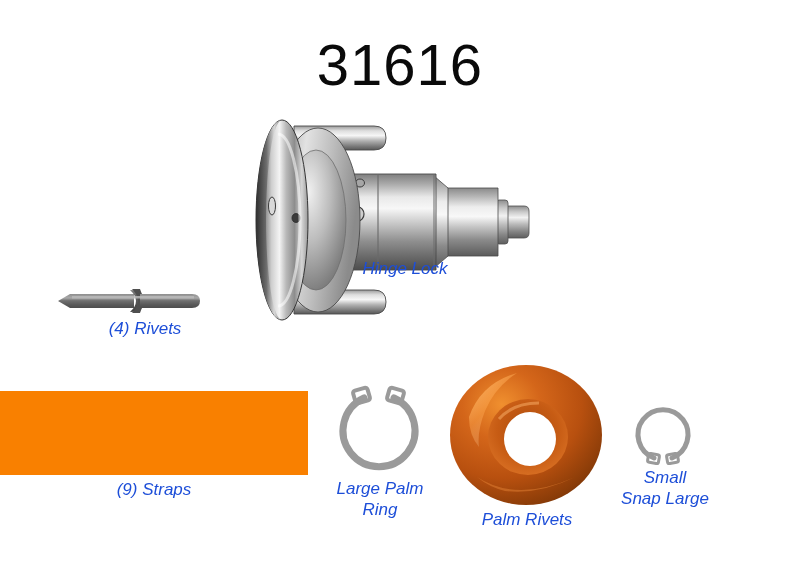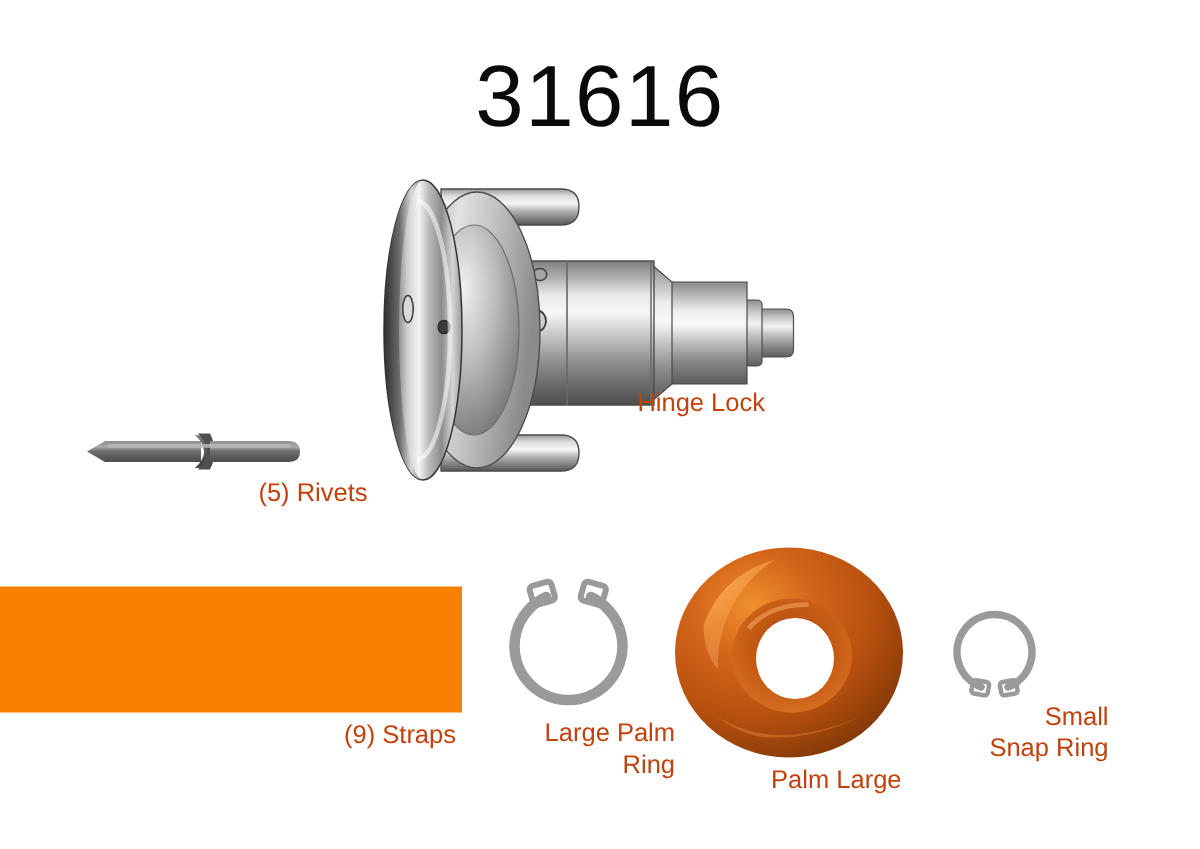--- a/index.html
+++ b/index.html
@@ -32,24 +32,25 @@
     color: #0a0a0a;
     user-select: none;
   }
 
   
   .caption {
     position: absolute;
     font-size: 17px;
     line-height: 21px;
     font-weight: 400;
-    text-align: right;
-    color: #c2410c;
+    text-align: center;
+    color: #1d4ed8;
     white-space: pre-line;
     user-select: none;
+    font-style: italic;
   }
 
   
   .part {
     position: absolute;
   }
 
   
   #hinge-lock-part {
     left: 248px;
@@ -272,21 +273,21 @@
       <path d="M2 17 L14 10 L78 10 L78 24 L14 24 Z" fill="url(#gRivetBody)"></path>
 
       <path d="M74 6 Q86 17 74 28 Q82 28 86 24 L86 10 Q82 6 74 6 Z" fill="url(#gRivetHead)"></path>
       <path d="M76 5 Q88 17 76 29 L84 29 Q90 17 84 5 Z" fill="#4f4f4f"></path>
 
       <path d="M84 10 L136 10 Q144 10 144 17 Q144 24 136 24 L84 24 Z" fill="url(#gRivetBody)"></path>
 
       <rect x="16" y="12" width="122" height="2.5" fill="#b9b9b9" opacity="0.85"></rect>
     </svg>
   </div>
-  <div class="caption" id="rivet-caption">(5) Rivets</div>
+  <div class="caption" id="rivet-caption">(4) Rivets</div>
 
   <div class="part" id="straps-part">
     <div class="strap-rect"></div>
   </div>
   <div class="caption" id="straps-caption">(9) Straps</div>
 
   <div class="part" id="large-snap-ring-part">
     <svg width="86" height="96" viewBox="0 0 86 96">
 
       <path d="M28 16 A36 36 0 1 0 58 16" fill="none" stroke="#9a9a9a" stroke-width="7" stroke-linecap="round"></path>
@@ -331,32 +332,32 @@
 
       <ellipse cx="83" cy="78" rx="26" ry="27" fill="#ffffff"></ellipse>
 
       <path d="M22 56 Q34 22 70 12 Q48 26 38 50 Q30 70 32 86 Q22 74 22 56 Z" fill="url(#gTorusSheen)"></path>
 
       <path d="M30 116 Q70 142 128 116 Q92 134 58 130 Q42 126 30 116 Z" fill="#e8873a" opacity="0.45"></path>
 
       <path d="M52 58 Q66 42 92 42" fill="none" stroke="#f2a45e" stroke-width="3" opacity="0.6"></path>
     </svg>
   </div>
-  <div class="caption" id="palm-button-caption">Palm Large</div>
+  <div class="caption" id="palm-button-caption">Palm Rivets</div>
 
   <div class="part" id="small-snap-ring-part">
     <svg width="62" height="68" viewBox="0 0 62 68">
 
       <path d="M22 54 A25 25 0 1 1 40 54" fill="none" stroke="#9a9a9a" stroke-width="5" stroke-linecap="round"></path>
 
       <g>
         <rect x="16" y="50" width="11" height="9" rx="2" fill="none" stroke="#9a9a9a" stroke-width="3" transform="rotate(10 21.5 54.5)"></rect>
       </g>
 
       <g>
         <rect x="35" y="50" width="11" height="9" rx="2" fill="none" stroke="#9a9a9a" stroke-width="3" transform="rotate(-10 40.5 54.5)"></rect>
       </g>
     </svg>
   </div>
   <div class="caption" id="small-snap-ring-caption">Small
-Snap Ring</div>
+Snap Large</div>
 
 </div>
 
 </body></html>

